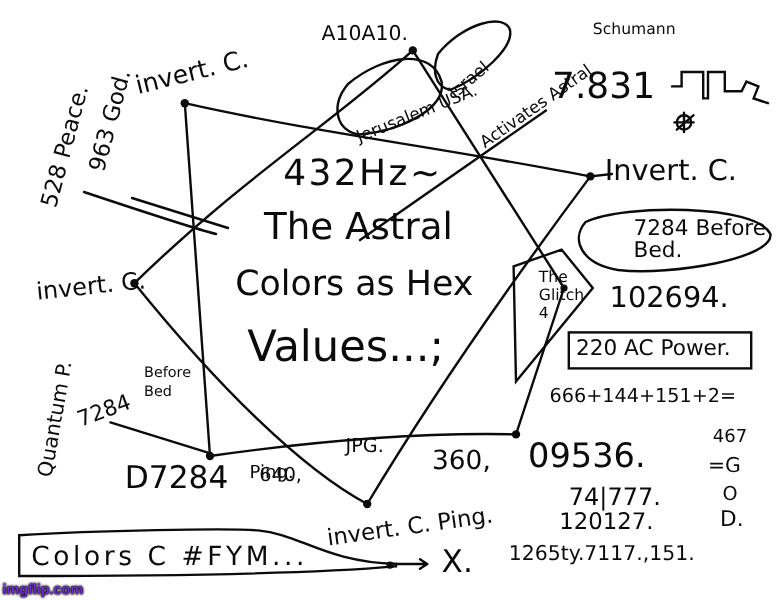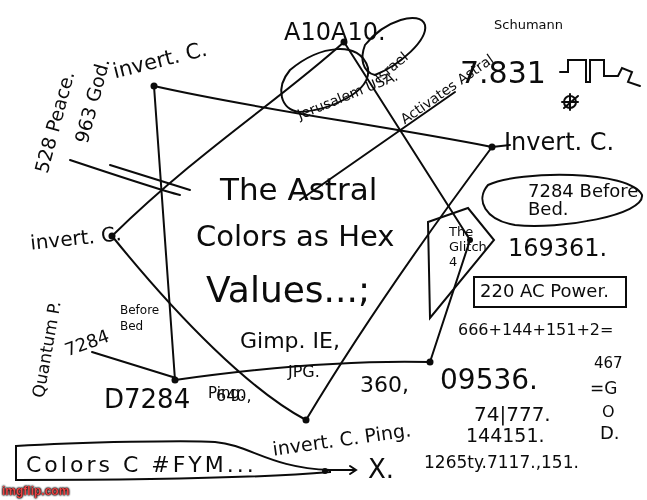--- a/index.html
+++ b/index.html
@@ -2,21 +2,21 @@
 <html><head>
   <meta charset="utf-8">
   <style>
     html, body { margin: 0; padding: 0; background: #ffffff; }
     body { width: 647px; height: 500px; overflow: hidden; position: relative;
            font-family: "DejaVu Sans", sans-serif; color: #0a0a0a; }
     #canvas { position: absolute; left: 0; top: 0; width: 647px; height: 500px; }
     .hw { position: absolute; white-space: nowrap; line-height: 1; color: #0b0b0b;
           font-family: "DejaVu Sans", sans-serif; }
     .rot { transform-origin: left top; }
-    .watermark { position: absolute; left: 2px; bottom: 2px; font-size: 12px; color: #ef4444;
+    .watermark { position: absolute; left: 2px; bottom: 2px; font-size: 12px; color: #6d28d9;
                  font-family: "Liberation Sans", sans-serif; font-weight: bold;
                  text-shadow: 0 0 2px #000, 0 0 2px #000, 0 0 2px #000; }
   </style>
 </head>
 <body>
 
 <div id="canvas">
   <svg width="647" height="500" viewBox="0 0 647 500" style="position:absolute;left:0;top:0" fill="none" stroke="#0b0b0b" stroke-width="2" stroke-linecap="round">
 
     <path d="M154 86 C 260 110, 380 125, 492 147"></path>
@@ -53,27 +53,27 @@
       <circle cx="112" cy="236" r="3.5"></circle>
       <circle cx="492" cy="147" r="3.5"></circle>
       <circle cx="175" cy="380" r="3.5"></circle>
       <circle cx="306" cy="420" r="3.5"></circle>
       <circle cx="430" cy="362" r="3.5"></circle>
       <circle cx="470" cy="240" r="3"></circle>
       <circle cx="325" cy="471" r="3"></circle>
     </g>
   </svg>
 
+  <div class="hw" style="left:236px;top:130px;font-size:30px;letter-spacing:2px">432Hz~</div>
   <div class="hw" style="left:220px;top:174px;font-size:31px">The Astral</div>
   <div class="hw" style="left:196px;top:222px;font-size:29px">Colors as Hex</div>
   <div class="hw" style="left:206px;top:272px;font-size:36px">Values...;</div>
-  <div class="hw" style="left:240px;top:330px;font-size:22px">Gimp. IE,</div>
   <div class="hw" style="left:288px;top:364px;font-size:16px">JPG.</div>
 
-  <div class="hw" style="left:284px;top:20px;font-size:24px">A10A10.</div>
+  <div class="hw" style="left:268px;top:20px;font-size:17px">A10A10.</div>
   <div class="hw" style="left:112px;top:50px;font-size:21px;transform:rotate(-14deg)">invert. C.</div>
   <div class="hw" style="left:30px;top:228px;font-size:20px;transform:rotate(-6deg)">invert. C.</div>
   <div class="hw" style="left:504px;top:130px;font-size:24px">Invert. C.</div>
   <div class="hw" style="left:104px;top:386px;font-size:26px">D7284</div>
   <div class="hw" style="left:272px;top:430px;font-size:19px;transform:rotate(-8deg)">invert. C. Ping.</div>
   <div class="hw" style="left:440px;top:366px;font-size:28px">09536.</div>
 
   <div class="hw" style="left:294px;top:88px;font-size:14px;transform:rotate(-22deg)">Jerusalem USA.</div>
   <div class="hw" style="left:372px;top:60px;font-size:14px;transform:rotate(-40deg)">Israel</div>
   <div class="hw" style="left:392px;top:82px;font-size:14px;transform:rotate(-35deg)">Activates Astral</div>
@@ -81,29 +81,29 @@
   <div class="hw" style="left:460px;top:58px;font-size:30px">7.831</div>
 
   <div class="hw rot" style="left:32px;top:170px;font-size:19px;transform:rotate(-75deg)">528 Peace.</div>
   <div class="hw rot" style="left:72px;top:140px;font-size:19px;transform:rotate(-75deg)">963 God.</div>
   <div class="hw rot" style="left:30px;top:396px;font-size:17px;transform:rotate(-80deg)">Quantum P.</div>
   <div class="hw" style="left:64px;top:334px;font-size:18px;transform:rotate(-20deg)">7284</div>
   <div class="hw" style="left:120px;top:302px;font-size:12px;width:40px;white-space:normal;line-height:16px">Before Bed</div>
 
   <div class="hw" style="left:528px;top:182px;font-size:18px;width:140px;white-space:normal;line-height:18px;text-align:left">7284 Before Bed.</div>
   <div class="hw" style="left:449px;top:224px;font-size:13px;width:40px;white-space:normal;line-height:15px">The Glitch 4</div>
-  <div class="hw" style="left:508px;top:236px;font-size:24px">169361.</div>
+  <div class="hw" style="left:508px;top:236px;font-size:24px">102694.</div>
   <div class="hw" style="left:480px;top:282px;font-size:18px">220 AC Power.</div>
   <div class="hw" style="left:458px;top:322px;font-size:16px">666+144+151+2=</div>
   <div class="hw" style="left:594px;top:356px;font-size:15px">467</div>
   <div class="hw" style="left:590px;top:380px;font-size:17px">=G</div>
   <div class="hw" style="left:602px;top:404px;font-size:16px">O</div>
   <div class="hw" style="left:600px;top:424px;font-size:18px">D.</div>
   <div class="hw" style="left:474px;top:404px;font-size:20px">74|777.</div>
-  <div class="hw" style="left:466px;top:426px;font-size:19px">144151.</div>
+  <div class="hw" style="left:466px;top:426px;font-size:19px">120127.</div>
   <div class="hw" style="left:424px;top:454px;font-size:17px">1265ty.7117.,151.</div>
 
   <div class="hw" style="left:216px;top:388px;font-size:16px">640,</div>
   <div class="hw" style="left:208px;top:386px;font-size:15px">Ping.</div>
   <div class="hw" style="left:360px;top:374px;font-size:22px">360,</div>
   <div class="hw" style="left:26px;top:454px;font-size:22px;letter-spacing:3px">Colors C #FYM...</div>
   <div class="hw" style="left:368px;top:456px;font-size:26px">X.</div>
 
   <div class="watermark">imgflip.com</div>
 </div>

